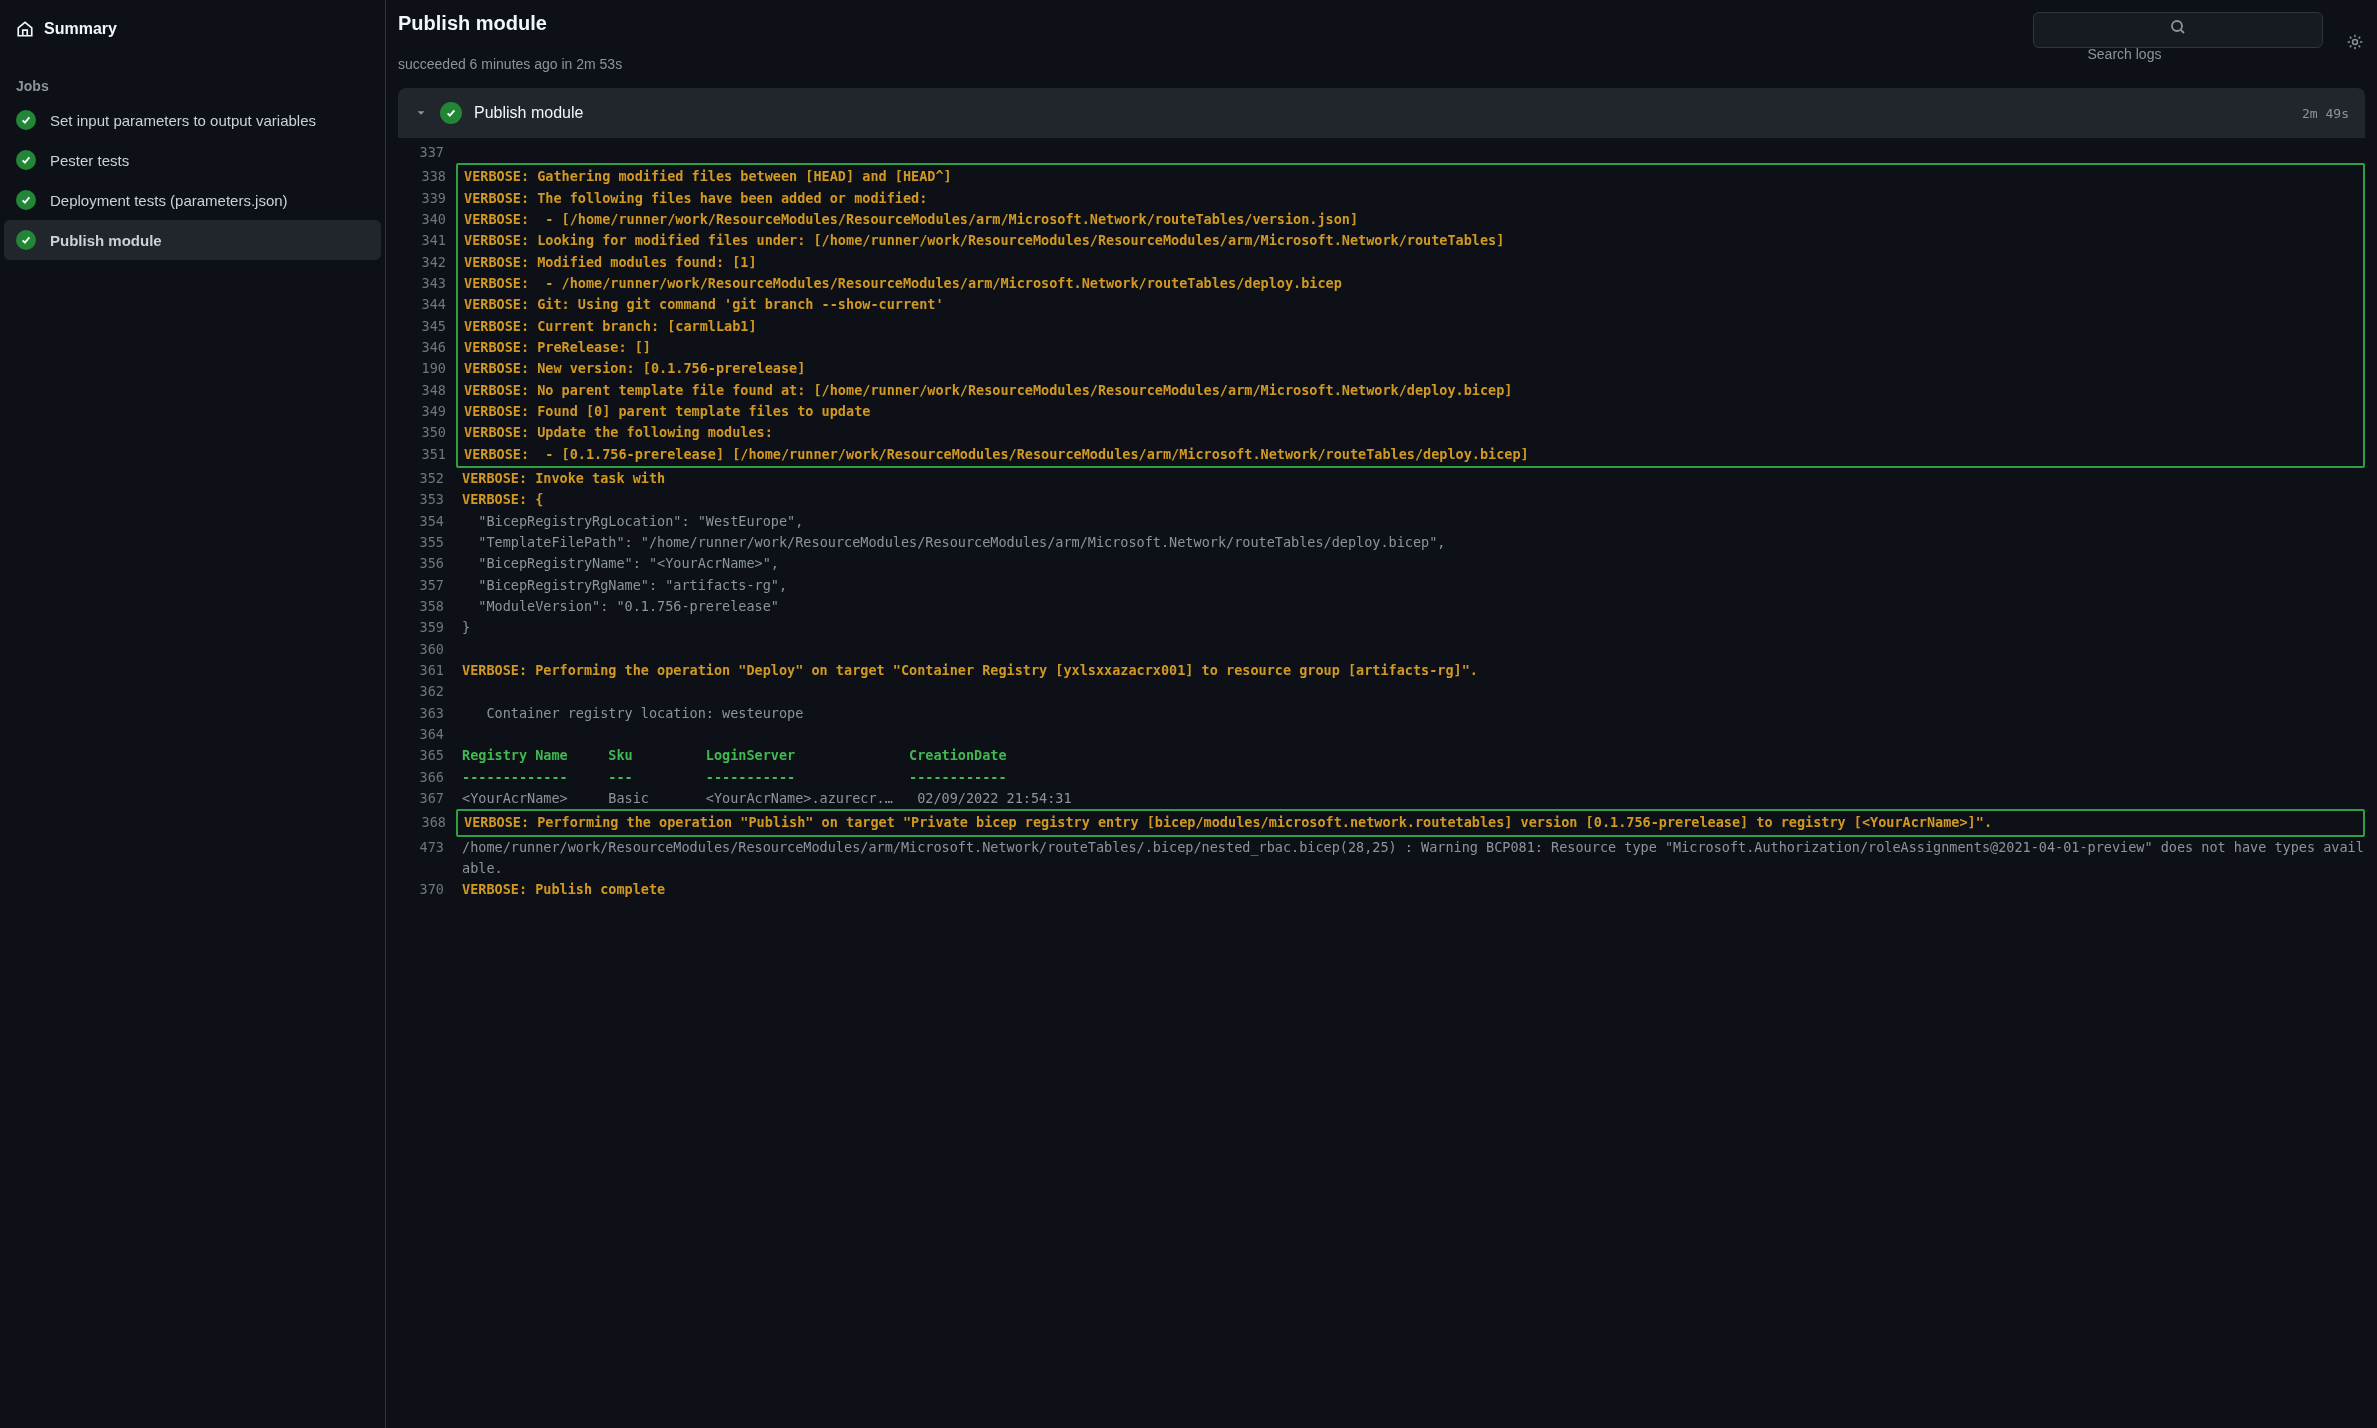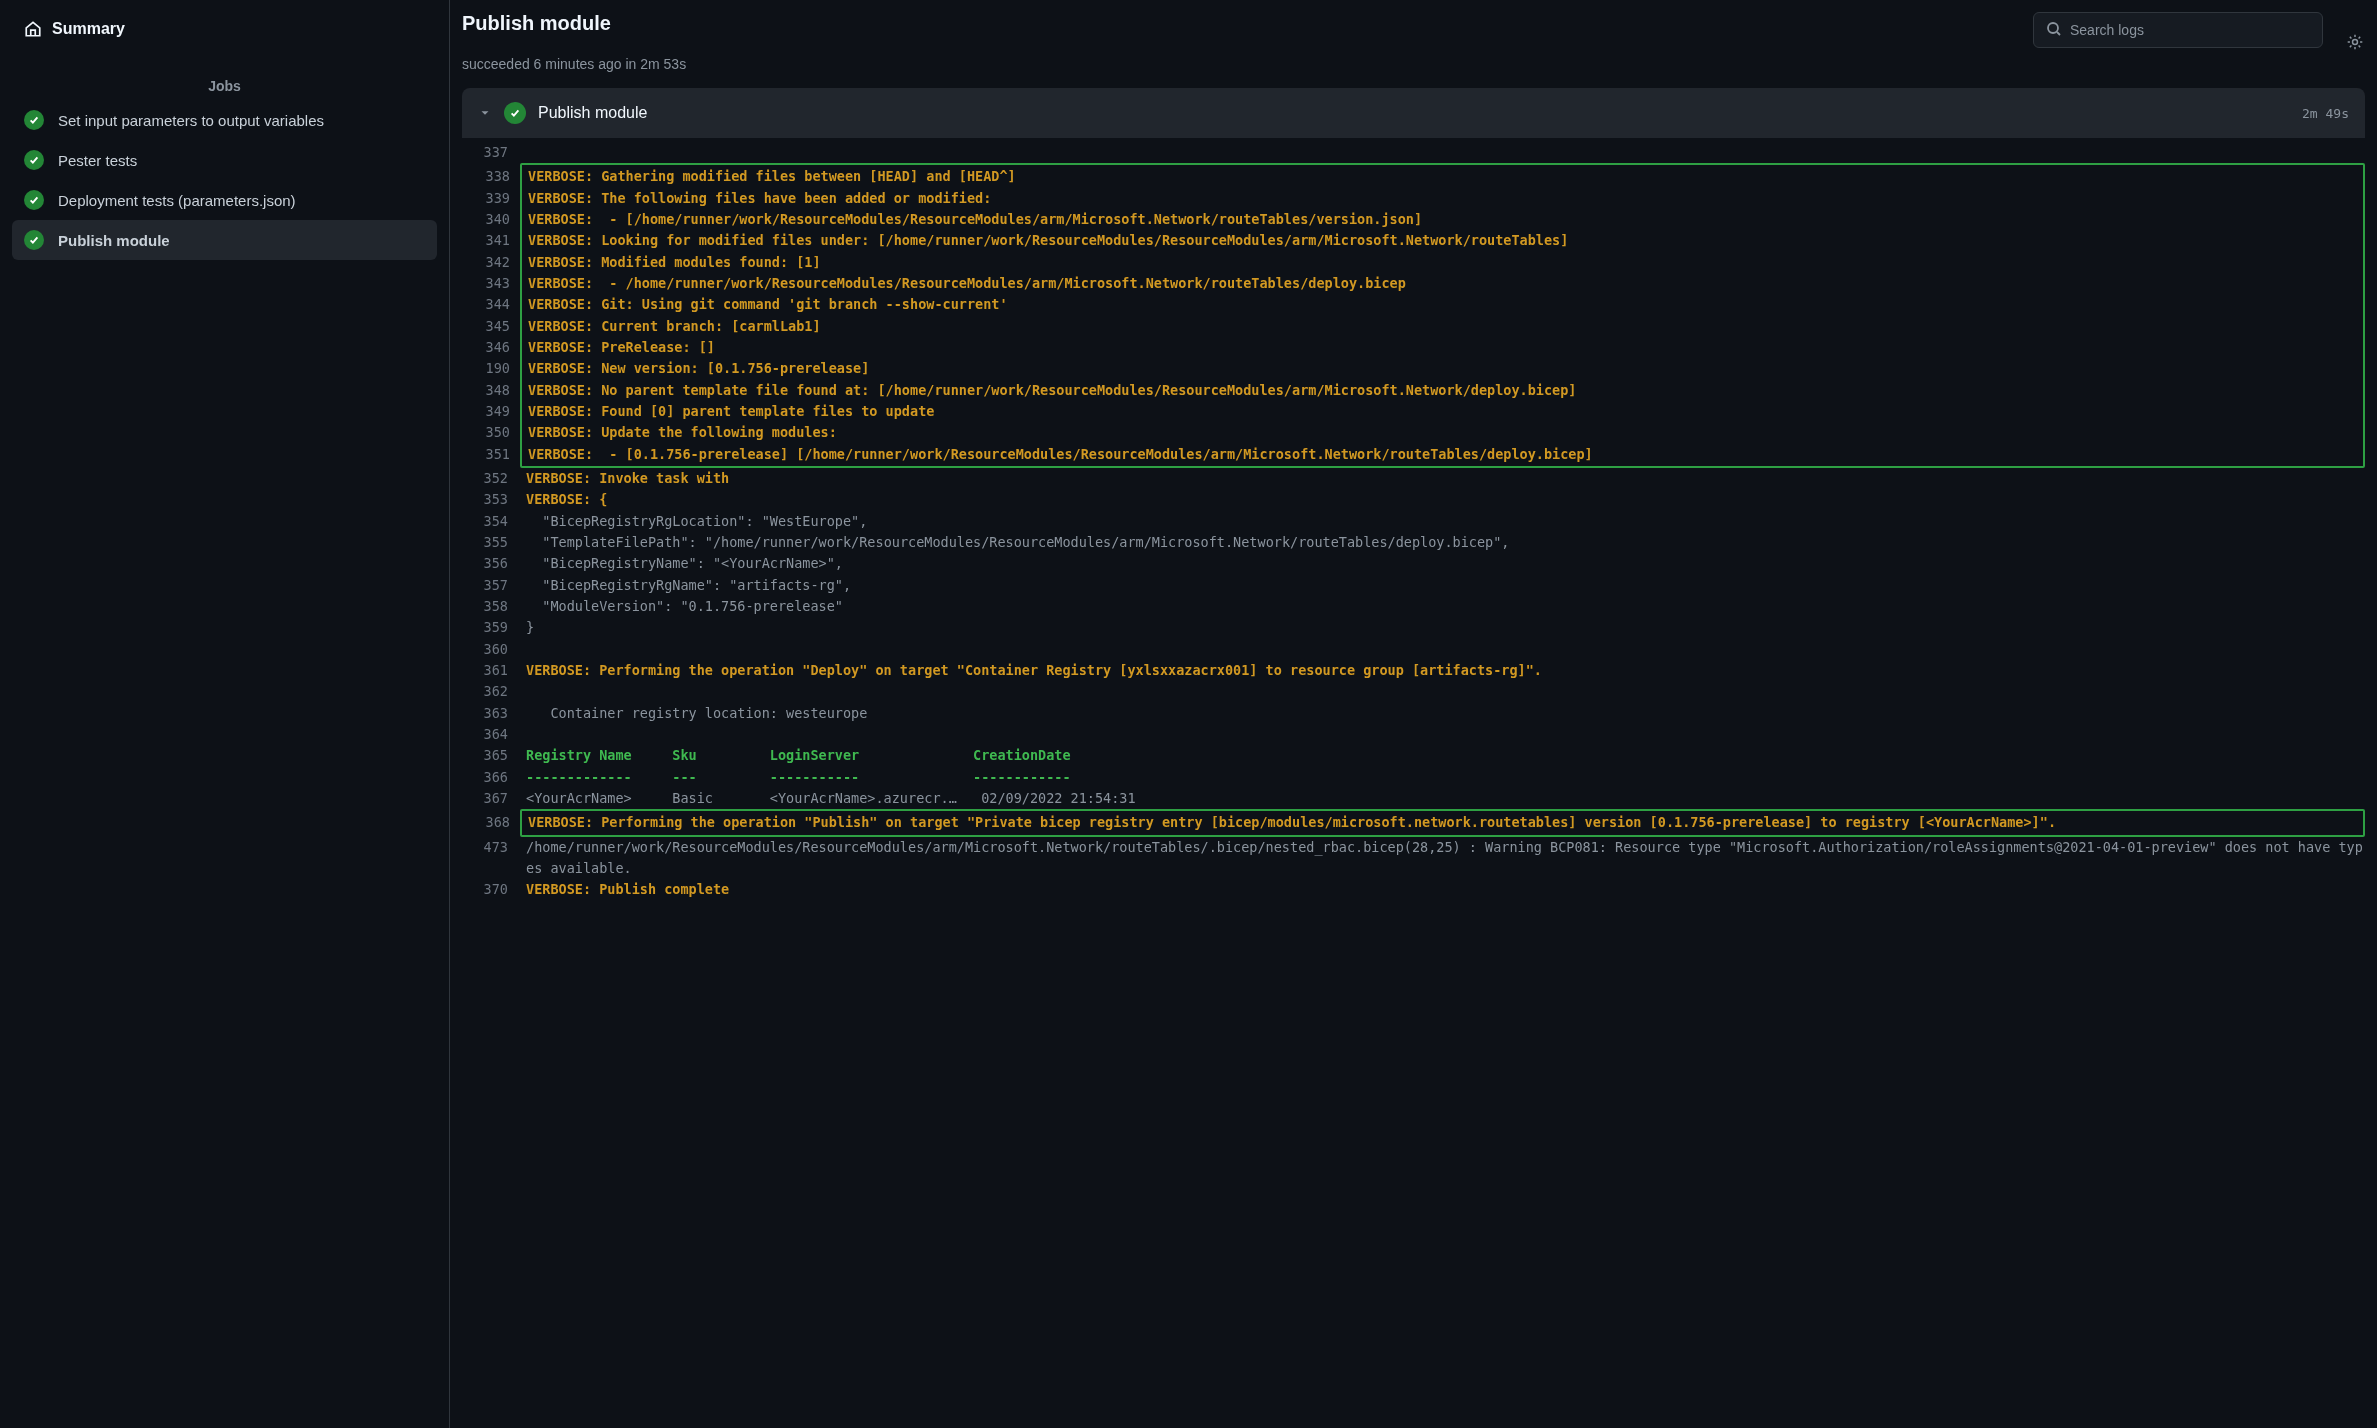--- a/index.html
+++ b/index.html
@@ -24,25 +24,24 @@
     background: var(--bg-main);
     color: var(--text-primary);
     font-family: -apple-system, BlinkMacSystemFont, "Segoe UI", Helvetica, Arial, sans-serif;
     font-size: 14px;
     display:flex;
     min-height:100vh;
     width:100%;
   }
   
   .sidebar {
-    width: 450px;
+    width: 386px;
     flex-shrink:0;
-    padding: 10px 12px;
+    padding: 10px 4px;
     border-right: 1px solid var(--border-subtle);
-    text-align: center;
   }
   .summary-btn {
     display:flex; align-items:center; gap:10px;
     padding:10px 12px;
     color: var(--text-title);
     font-size:16px; font-weight:600;
     border-radius:6px;
     cursor:pointer;
   }
   .side-icon-home { width:18px; height:18px; display:inline-flex; }
@@ -75,20 +74,21 @@
     display:flex; align-items:flex-start; gap:12px; padding:4px 0 16px;
   }
   .title-block { flex:1; }
   .page-title { color:var(--text-title); font-size:20px; font-weight:600; }
   .subtitle { color:var(--text-secondary); font-size:14px; margin-top:21px; }
   .search {
     display:flex; align-items:center; gap:8px;
     background: var(--bg-search); border:1px solid var(--border-subtle);
     border-radius:6px; padding:6px 12px; width:290px; height:36px;
     color:var(--text-secondary);
+    flex-direction:column;
   }
   .search input { background:transparent; border:0; outline:0; color:var(--text-primary); font-size:14px; flex:1; }
   .search input::placeholder { color:var(--text-secondary); }
   .gear { width:20px; height:20px; margin-left:10px; cursor:pointer; color:var(--text-secondary); display:flex; align-items:center; justify-content:center; align-self:center;}
 
   .step-header {
     background: var(--bg-step-header);
     border-radius: 8px 8px 0 0;
     display:flex; align-items:center; gap:12px;
     padding:14px 16px;

